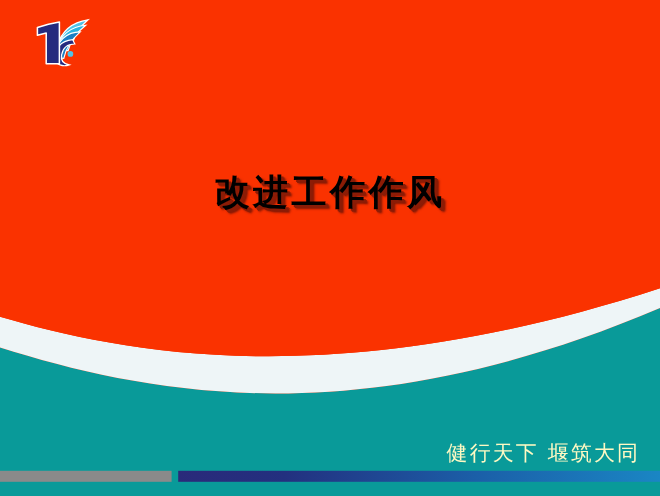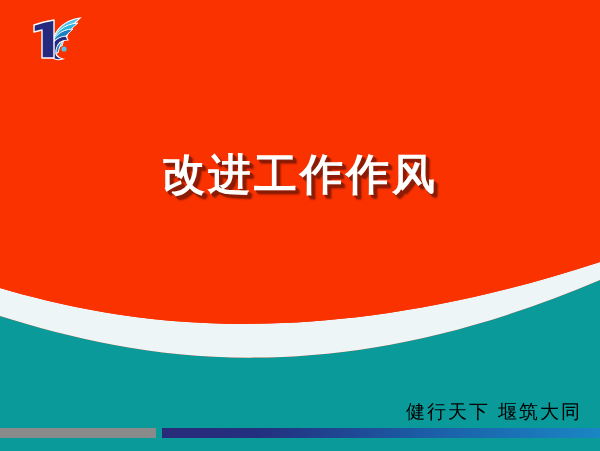--- a/index.html
+++ b/index.html
@@ -43,40 +43,40 @@
     position: absolute;
     left: 0;
     top: 138px;
     width: 600px;
     text-align: center;
     pointer-events: none;
   }
   .headline .line {
     font-family: "DejaVu Sans", "Liberation Sans", sans-serif;
     font-weight: bold;
-    font-size: 43px;
+    font-size: 32px;
     line-height: 72px;
     letter-spacing: 3px;
-    color: #ffffff;
+    color: #000000;
     text-shadow:
        2px 2px 0 #8c1c06,
        3px 3px 0 #8c1c06,
        4px 4px 2px rgba(90,15,5,0.75);
     white-space: nowrap;
   }
 
   
   .tagline {
     position: absolute;
     right: 18px;
     top: 399px;
     font-family: "DejaVu Sans", "Liberation Sans", sans-serif;
     font-size: 19px;
     letter-spacing: 2px;
-    color: #000000;
+    color: #fef9c3;
     white-space: nowrap;
   }
 
   
   .bar-gray {
     position: absolute;
     left: 0;
     top: 428px;
     width: 156px;
     height: 10px;

